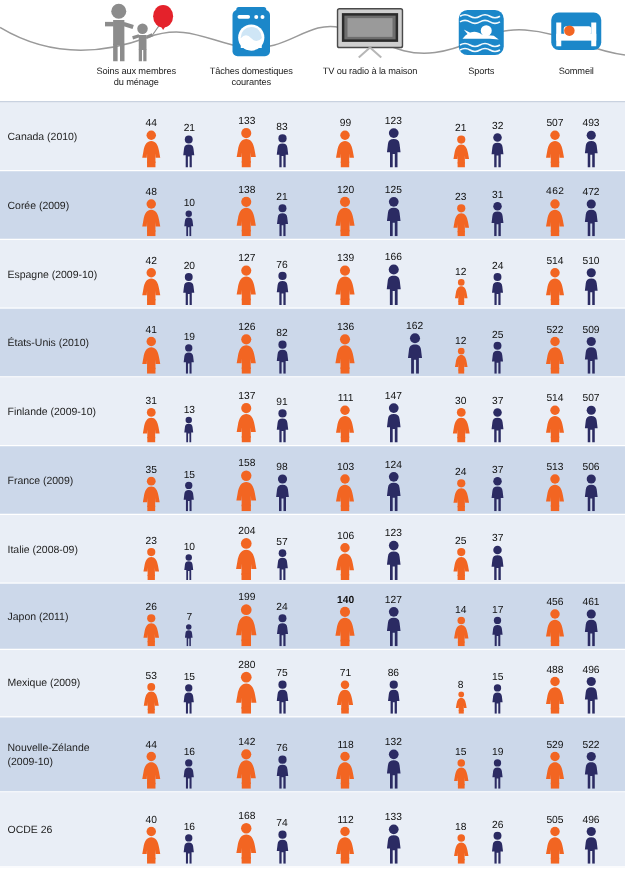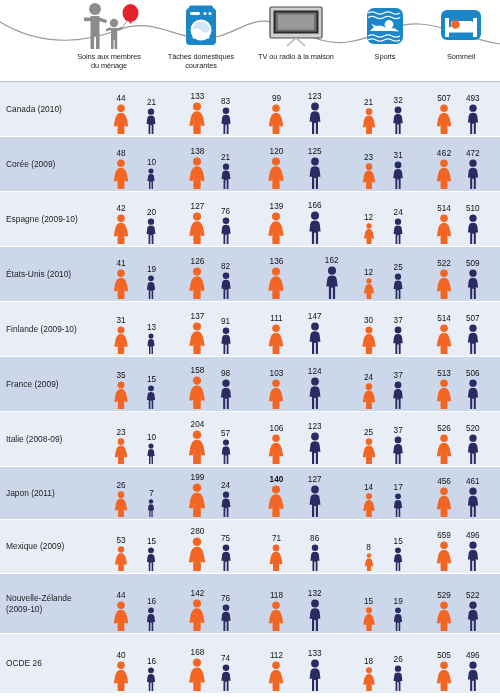--- a/index.html
+++ b/index.html
@@ -866,39 +866,20 @@
             </div>
             <div class="fig" style="left: 50.16px; transform: translateX(-50%);">
               <span class="num" style="bottom:29px">37</span>
               <svg width="15.120000000000001" height="28" viewBox="0 0 27 50">
     <circle cx="13.5" cy="7" r="6.1" fill="#2B2B63"></circle>
     <path d="M13.5,14.5 C9,14.5 6.6,16.5 6.2,21 L5,31 L8.8,31 L8.8,29 L8.8,50 L12.2,50 L12.2,33 L14.8,33 L14.8,50 L18.2,50 L18.2,29 L18.2,31 L22,31 L20.8,21 C20.4,16.5 18,14.5 13.5,14.5 Z" fill="#2B2B63"></path>
   </svg>
             </div>
           </div>
         </div>
-        <div class="cell" style="left: 424px; width: 74px;">
-          <div class="pair">
-            <div class="fig" style="left: 19.98px; transform: translateX(-50%);">
-              <span class="num" style="bottom:31px">526</span>
-              <svg width="18" height="30" viewBox="0 0 30 50">
-    <circle cx="15" cy="7" r="6.3" fill="#F26522"></circle>
-    <path d="M15,14.5 C9.5,14.5 6,19 4.5,28.5 L3,37 L9,37 L9.4,31 L9.4,44 L20.6,44 L20.6,31 L21,37 L27,37 L25.5,28.5 C24,19 20.5,14.5 15,14.5 Z" fill="#F26522"></path>
-    <rect x="9.4" y="42" width="11.2" height="8" fill="#F26522"></rect>
-  </svg>
-            </div>
-            <div class="fig" style="left: 48.84px; transform: translateX(-50%);">
-              <span class="num" style="bottom:31px">520</span>
-              <svg width="16.200000000000003" height="30" viewBox="0 0 27 50">
-    <circle cx="13.5" cy="7" r="6.1" fill="#2B2B63"></circle>
-    <path d="M13.5,14.5 C9,14.5 6.6,16.5 6.2,21 L5,31 L8.8,31 L8.8,29 L8.8,50 L12.2,50 L12.2,33 L14.8,33 L14.8,50 L18.2,50 L18.2,29 L18.2,31 L22,31 L20.8,21 C20.4,16.5 18,14.5 13.5,14.5 Z" fill="#2B2B63"></path>
-  </svg>
-            </div>
-          </div>
-        </div>
       </div>
       <div class="row bg-b" style="height: 53px;">
         <div class="country">Japon (2011)</div>
         <div class="cell" style="left: 100px; width: 78px;">
           <div class="pair">
             <div class="fig" style="left: 21.06px; transform: translateX(-50%);">
               <span class="num" style="bottom:27px">26</span>
               <svg width="15.6" height="26" viewBox="0 0 30 50">
     <circle cx="15" cy="7" r="6.3" fill="#F26522"></circle>
     <path d="M15,14.5 C9.5,14.5 6,19 4.5,28.5 L3,37 L9,37 L9.4,31 L9.4,44 L20.6,44 L20.6,31 L21,37 L27,37 L25.5,28.5 C24,19 20.5,14.5 15,14.5 Z" fill="#F26522"></path>
@@ -1065,21 +1046,21 @@
               <svg width="12.96" height="24" viewBox="0 0 27 50">
     <circle cx="13.5" cy="7" r="6.1" fill="#2B2B63"></circle>
     <path d="M13.5,14.5 C9,14.5 6.6,16.5 6.2,21 L5,31 L8.8,31 L8.8,29 L8.8,50 L12.2,50 L12.2,33 L14.8,33 L14.8,50 L18.2,50 L18.2,29 L18.2,31 L22,31 L20.8,21 C20.4,16.5 18,14.5 13.5,14.5 Z" fill="#2B2B63"></path>
   </svg>
             </div>
           </div>
         </div>
         <div class="cell" style="left: 424px; width: 74px;">
           <div class="pair">
             <div class="fig" style="left: 19.98px; transform: translateX(-50%);">
-              <span class="num" style="bottom:31px">659</span>
+              <span class="num" style="bottom:31px">488</span>
               <svg width="18" height="30" viewBox="0 0 30 50">
     <circle cx="15" cy="7" r="6.3" fill="#F26522"></circle>
     <path d="M15,14.5 C9.5,14.5 6,19 4.5,28.5 L3,37 L9,37 L9.4,31 L9.4,44 L20.6,44 L20.6,31 L21,37 L27,37 L25.5,28.5 C24,19 20.5,14.5 15,14.5 Z" fill="#F26522"></path>
     <rect x="9.4" y="42" width="11.2" height="8" fill="#F26522"></rect>
   </svg>
             </div>
             <div class="fig" style="left: 48.84px; transform: translateX(-50%);">
               <span class="num" style="bottom:31px">496</span>
               <svg width="16.200000000000003" height="30" viewBox="0 0 27 50">
     <circle cx="13.5" cy="7" r="6.1" fill="#2B2B63"></circle>

